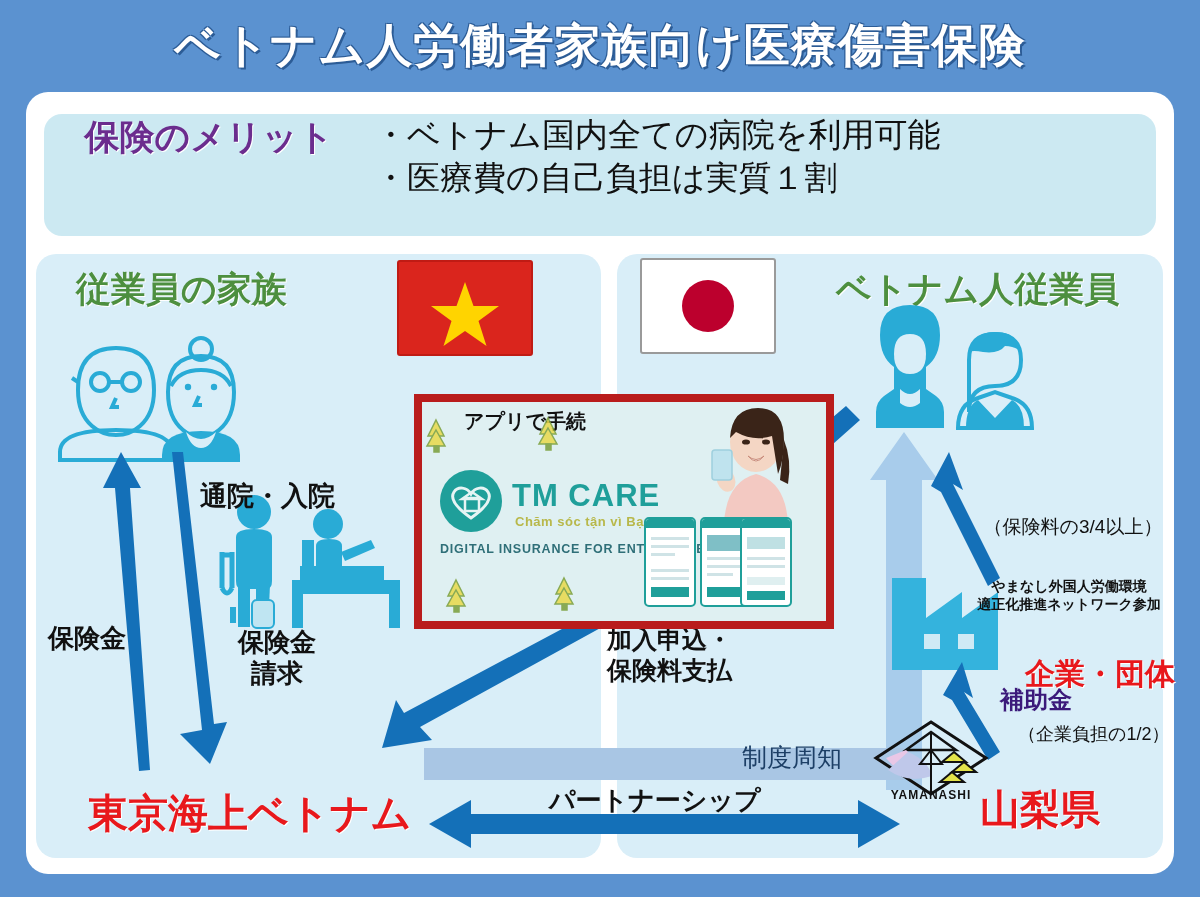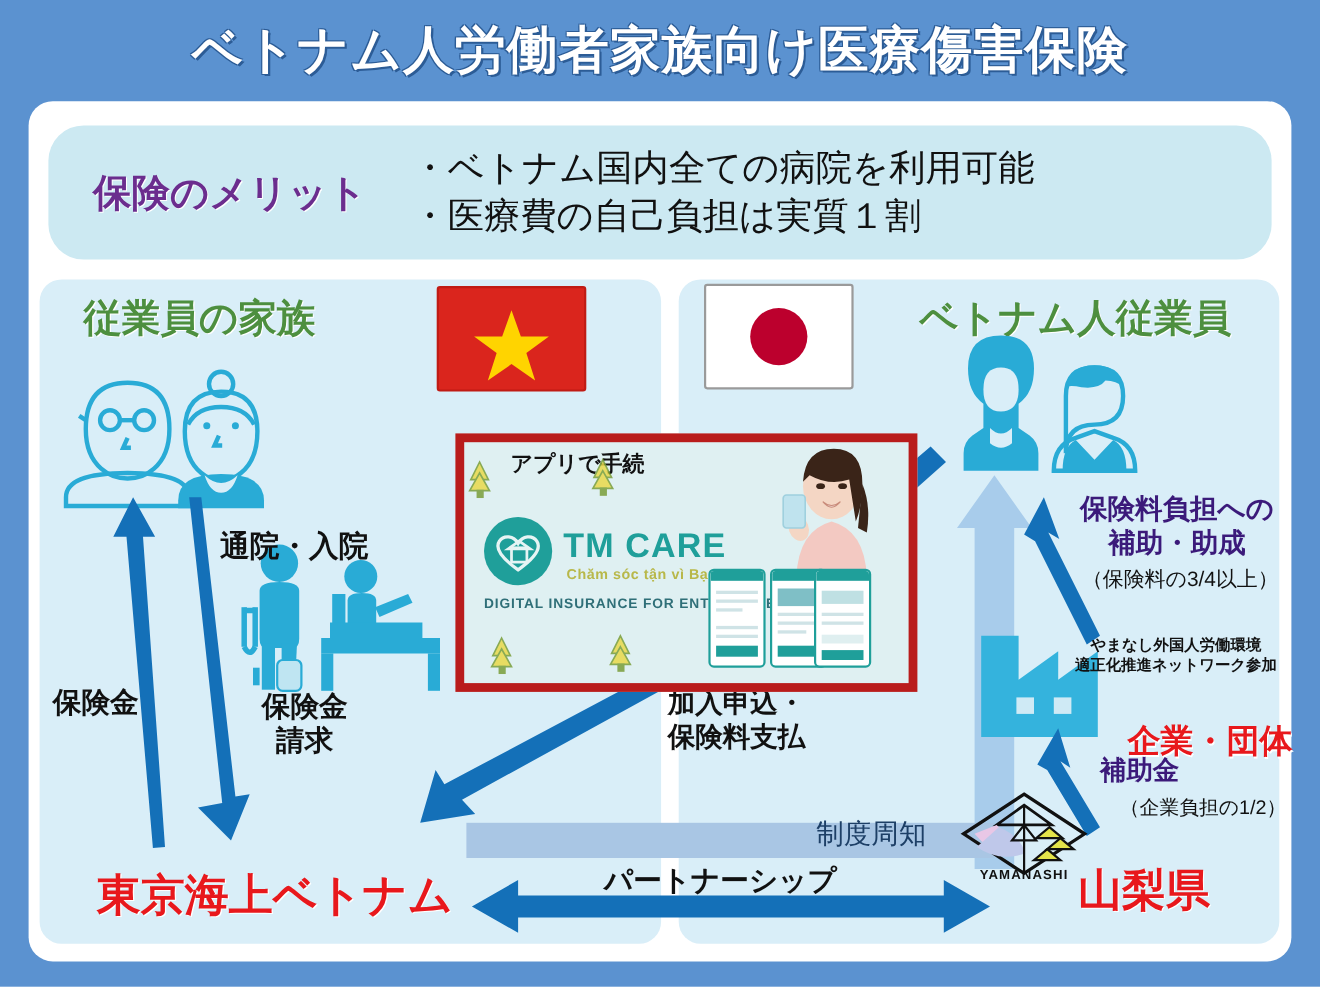--- a/index.html
+++ b/index.html
@@ -24,22 +24,22 @@
 
   
   .card{
     position:absolute;left:26px;top:92px;width:1148px;height:782px;
     background:#ffffff;border-radius:22px;
   }
 
   
   .benefits{
     position:absolute;left:44px;top:114px;width:1112px;height:122px;
-    background:#cce9f2;border-radius:32px;
-    display:flex;align-items:center;
+    background:#cce9f2;border-radius:18px;
+    display:flex;
   }
   .benefits-label{
     width:330px;text-align:center;color:#6b2d8e;font-size:35px;font-weight:bold;
     text-shadow:1px 1px 0 #ffffff;
   }
   .benefits-list{flex:1;padding-right:20px;}
   .benefit-line{
     color:#111;font-size:33px;font-weight:500;line-height:1.30;white-space:nowrap;
   }
 
@@ -288,24 +288,20 @@
   <div class="lbl lbl-blk l-hokenkin">保険金</div>
   <div class="lbl lbl-blk l-seikyu">
     <div>保険金</div>
     <div>請求</div>
   </div>
   <div class="lbl lbl-blk l-kanyu">
     <div>加入申込・</div>
     <div>保険料支払</div>
   </div>
 
-  <div class="lbl lbl-purple l-hojo">
-    <div>保険料負担への</div>
-    <div>補助・助成</div>
-  </div>
   <div class="lbl l-hojo-sub">（保険料の3/4以上）</div>
 
   <div class="lbl l-network">
     <div>やまなし外国人労働環境</div>
     <div>適正化推進ネットワーク参加</div>
   </div>
   <div class="lbl lbl-red l-kigyo">企業・団体</div>
 
   <div class="lbl lbl-purple l-hojokin">補助金</div>
   <div class="lbl l-hojokin-sub">（企業負担の1/2）</div>

